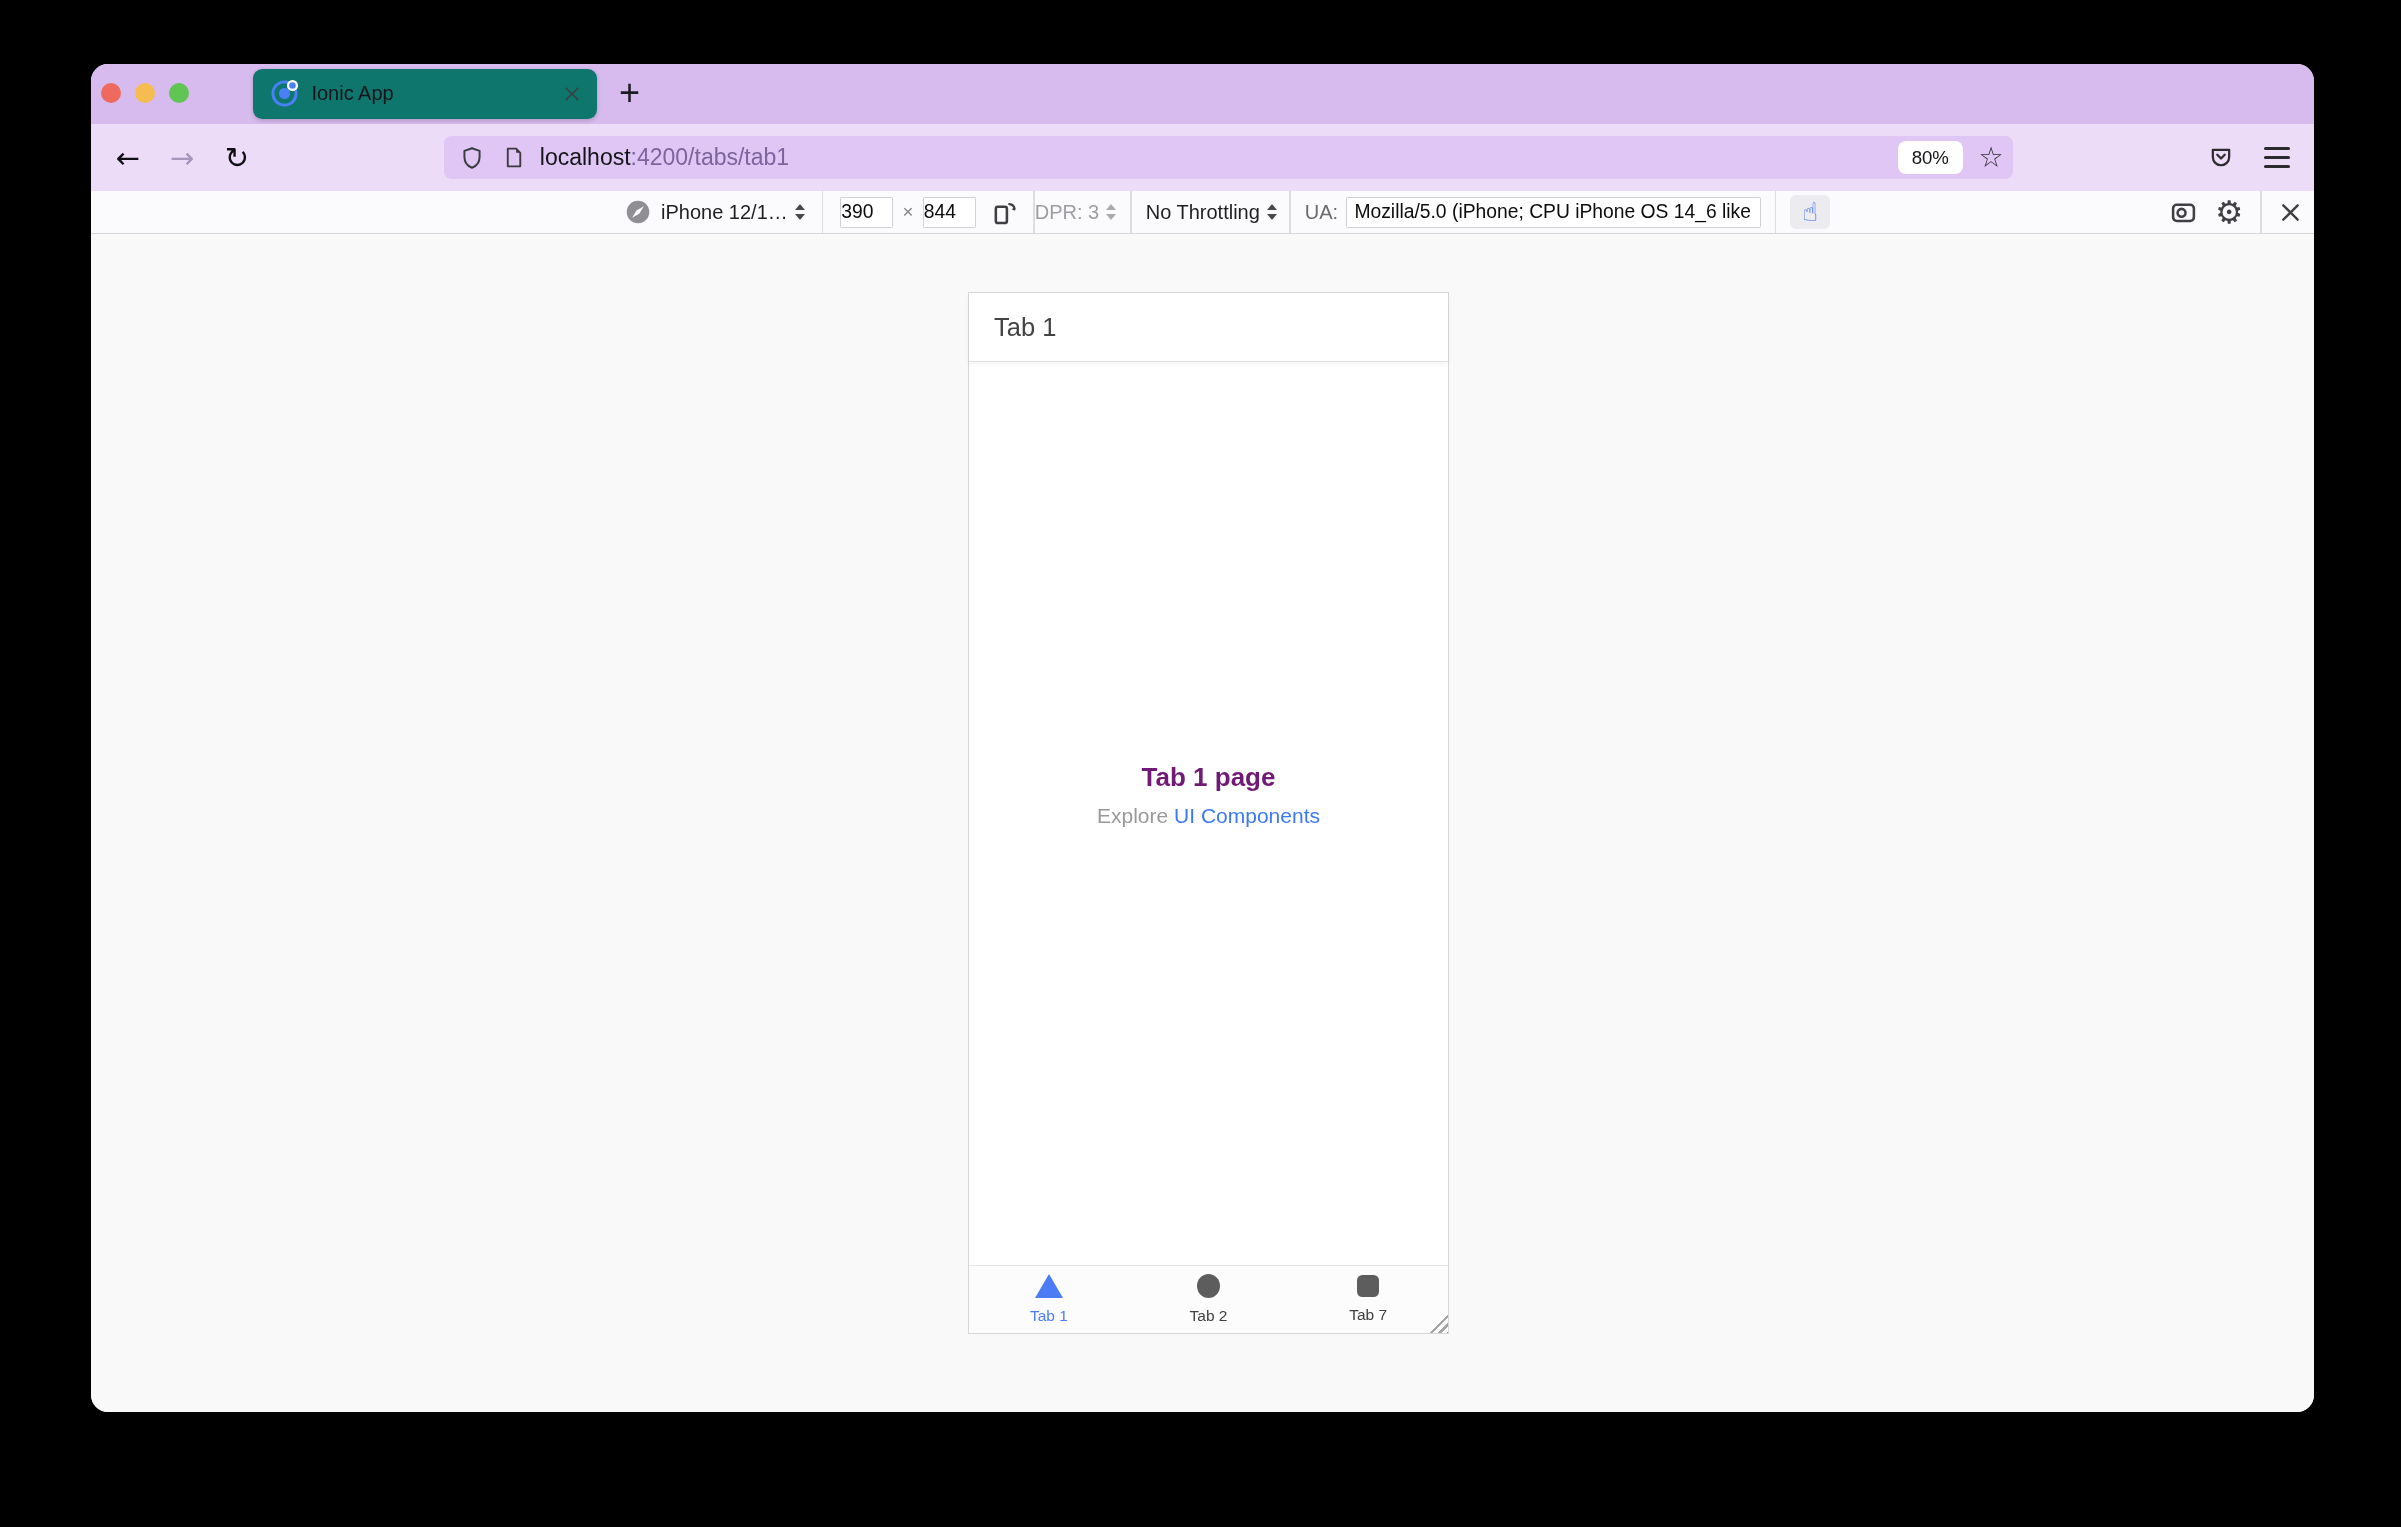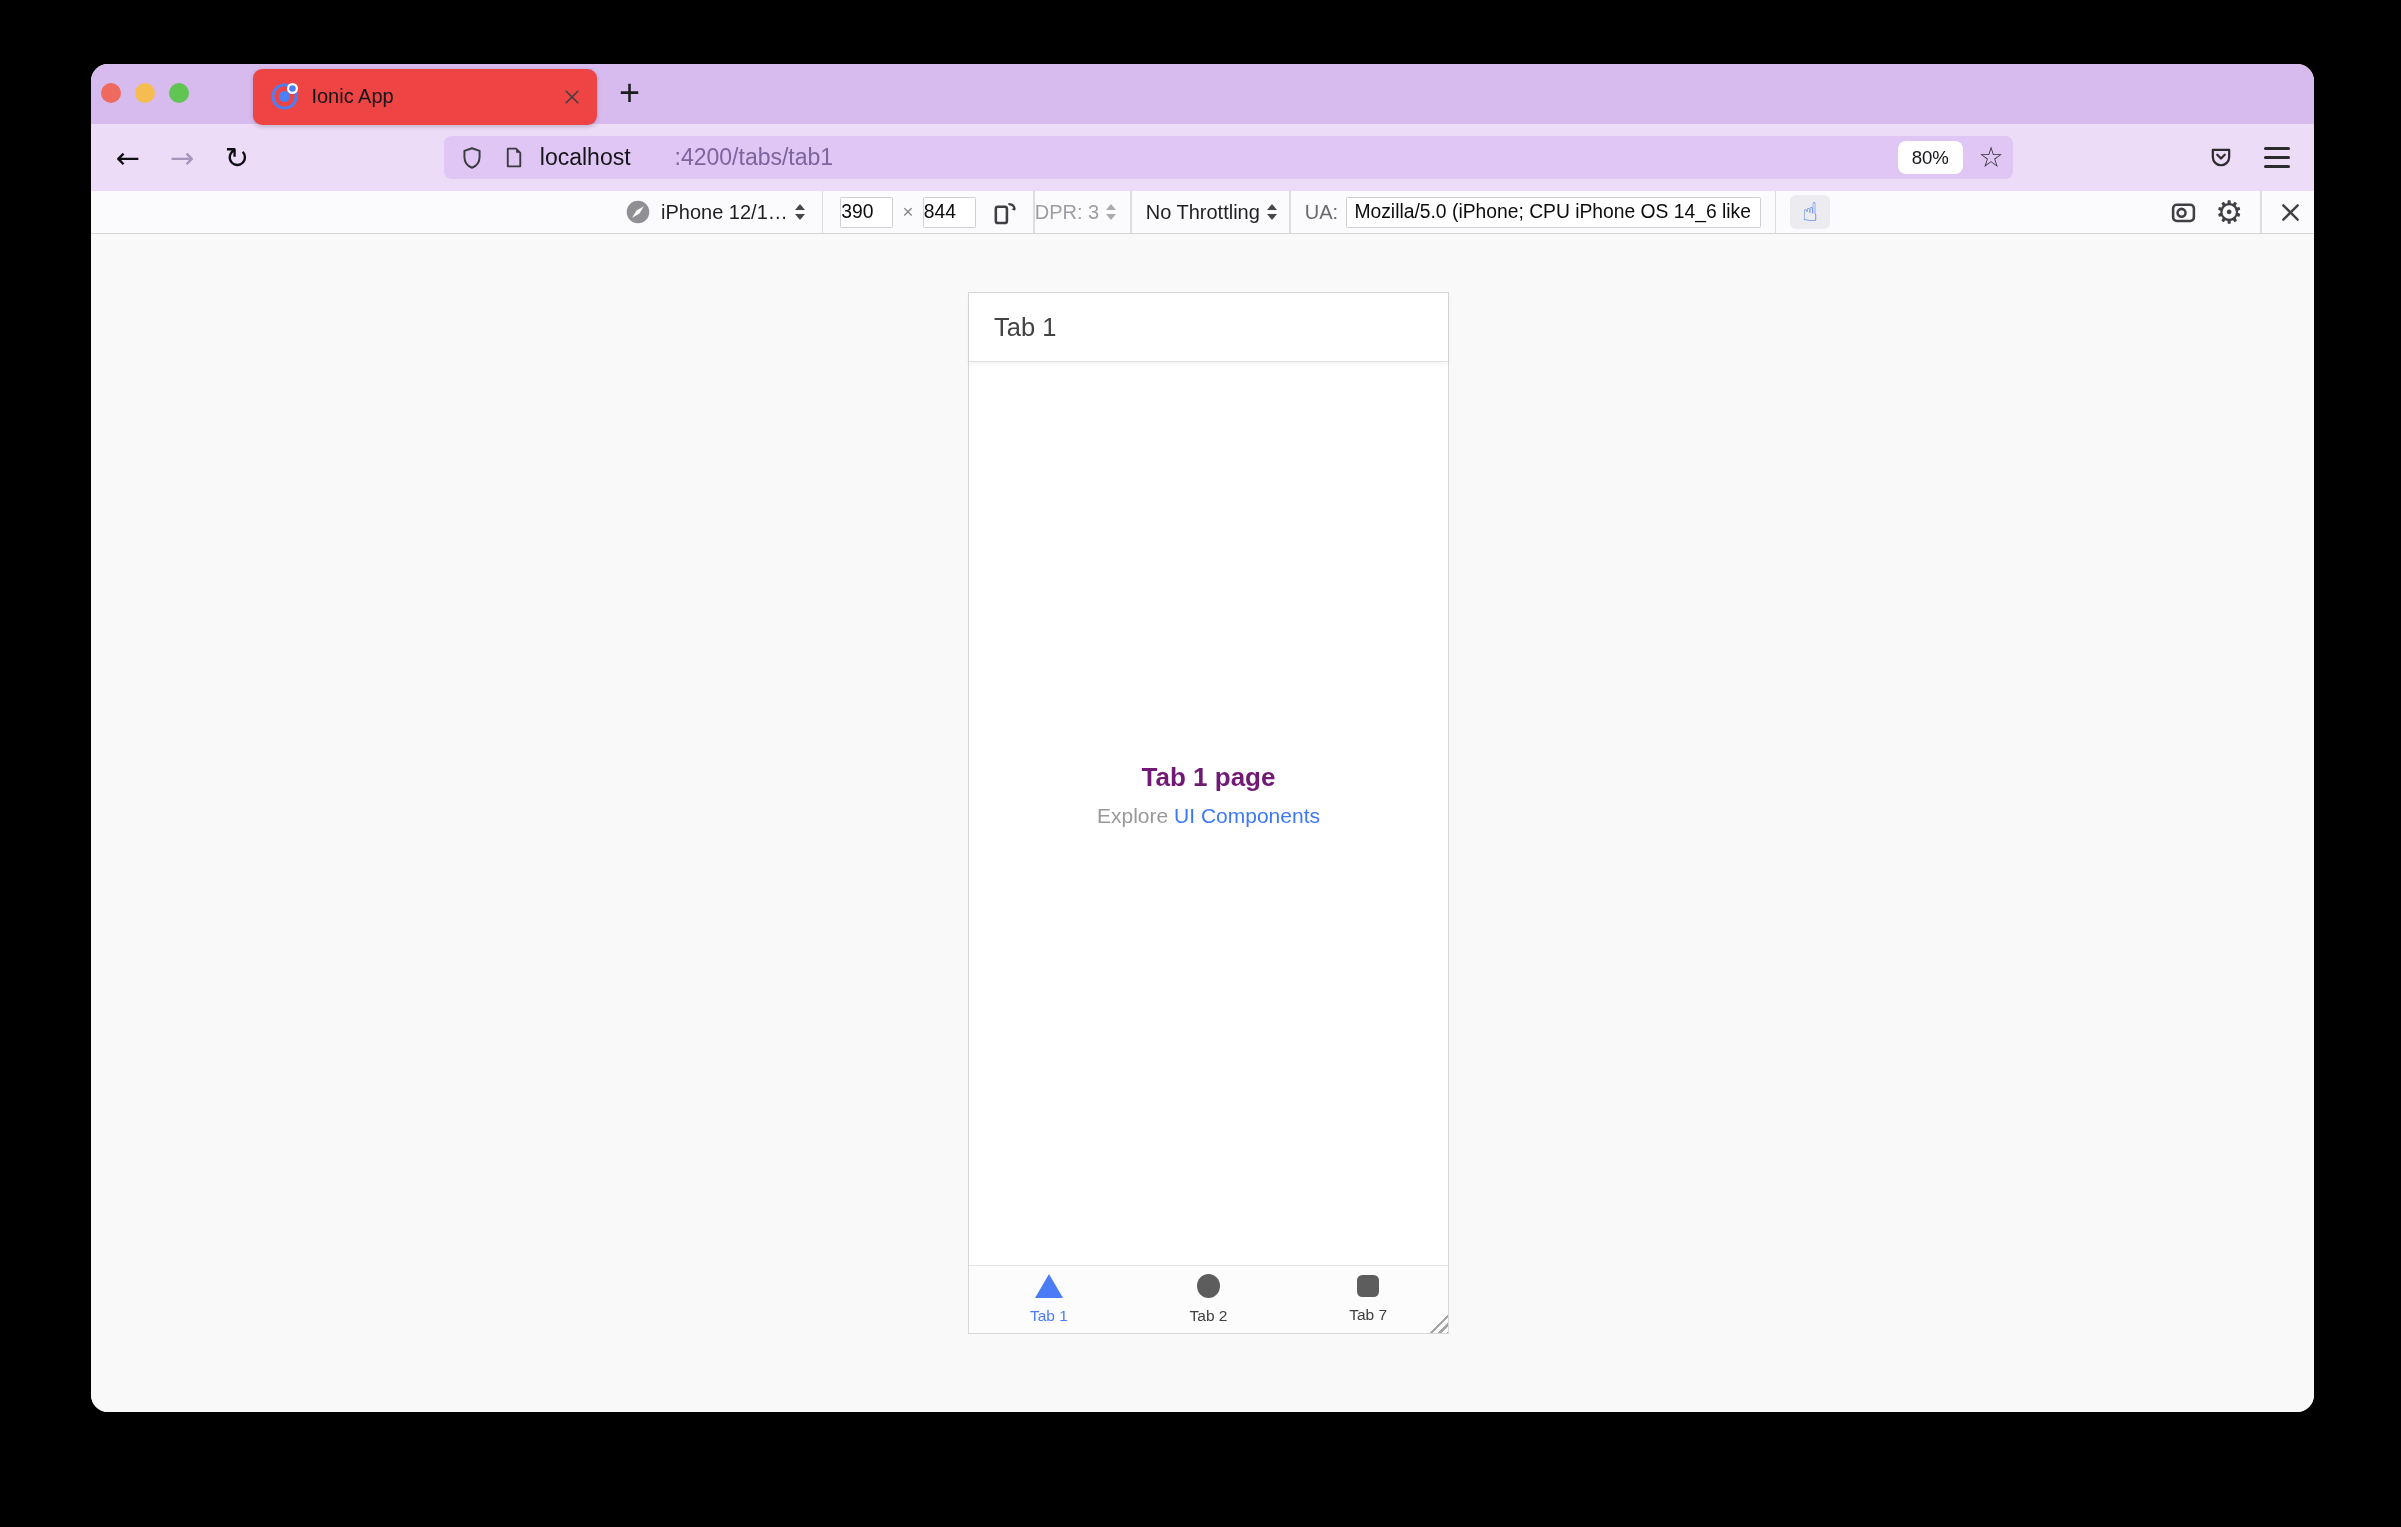--- a/index.html
+++ b/index.html
@@ -6,42 +6,42 @@
   html,body { width:2401px; height:1527px; background:#000; font-family:"Liberation Sans", sans-serif; }
   .window {
     position:absolute; left:91px; top:64px; width:2223px; height:1348px;
     border-radius:17px; overflow:hidden; background:#f9f9fa; display:flex; flex-direction:column;
   }
   
   .titlebar { height:60px; background:#d7bbee; position:relative; flex:none; }
   .traffic { position:absolute; left:10px; top:19.3px; display:flex; gap:14px; }
   .tl { width:20px; height:20px; border-radius:50%; }
   .browser-tab {
-    position:absolute; left:162px; top:4.6px; width:344px; height:56px; background:#ef4444;
+    position:absolute; left:162px; top:4.6px; width:344px; height:50px; background:#0f766e;
     border-radius:9.3px; display:flex; align-items:center; padding:0 15.5px 0 17px;
     box-shadow:0 1.5px 4.6px rgba(0,0,0,.18);
   }
   .tab-title { font-size:20px; color:#15151a; margin-left:12.4px; flex:1; white-space:nowrap; overflow:hidden; }
   .icon-btn { display:flex; align-items:center; justify-content:center; color:#2b2b2e; }
   .newtab-btn { position:absolute; left:517px; top:6.2px; width:43px; height:46px; font-size:36px; font-weight:300;
     color:#1c1c1f; display:flex; align-items:center; justify-content:center; }
   
   .navbar { height:67px; background:#ecdcf8; display:flex; align-items:center; padding-left:18.6px; flex:none; }
   .nav-icon { width:36px; height:36px; font-size:29px; display:flex; align-items:center; justify-content:center;
     color:#0f0f14; font-family:"DejaVu Sans", sans-serif; }
   .nav-icon + .nav-icon { margin-left:18.6px; }
   .nav-icon.disabled { color:#a795bb; }
   .urlbar {
     margin-left:189px; width:1569px; height:43px; background:#dfc6f4; border-radius:7.7px;
     display:flex; align-items:center; padding:0 9.3px 0 15.5px;
   }
   .urlbar .u-icon { color:#3a3a3f; display:flex; align-items:center; }
   .url-text { margin-left:14px; font-size:23px; white-space:nowrap; }
   .url-host { color:#15151a; }
-  .url-rest { color:#7c649d;margin-left:44px; }
+  .url-rest { color:#7c649d; }
   .zoom-chip { margin-left:auto; background:#fff; border-radius:8px; padding:5.4px 14px; font-size:18.6px; color:#15151a; }
   .star { margin-left:15.5px; font-size:28px; color:#2f2f34; font-family:"DejaVu Sans", sans-serif; }
   .nav-right { margin-left:auto; margin-right:19.3px; display:flex; align-items:center; gap:20px; }
   .nav-right .box { width:36px; height:36px; display:flex; align-items:center; justify-content:center; color:#2b2b2e; }
   .burger { display:flex; flex-direction:column; gap:6.2px; }
   .burger i { display:block; width:26px; height:3.1px; background:#2b2b2e; border-radius:1.5px; }
   
   .rdmbar { height:43px; background:#fbfbfd; border-bottom:1.5px solid #d5d5da; display:flex; align-items:center;
     padding-left:534px; position:relative; flex:none; font-size:20px; color:#1f1f22; }
   .rdm-sep { width:1.5px; align-self:stretch; background:#dcdce1; }

